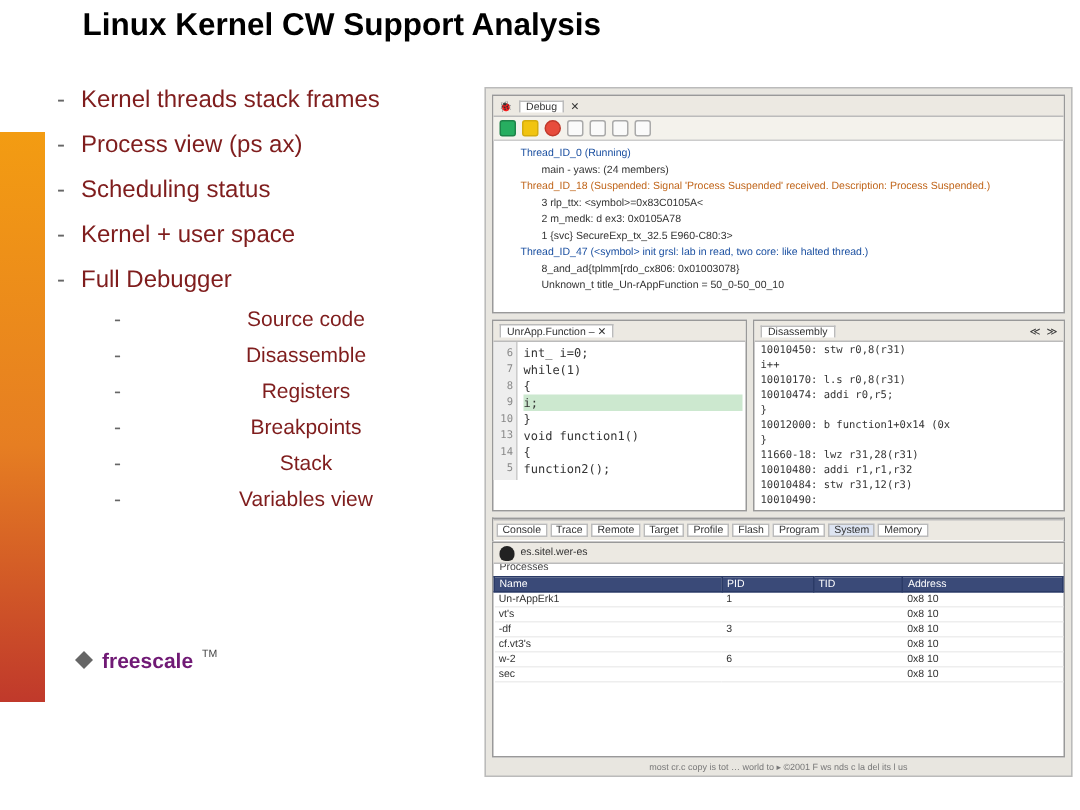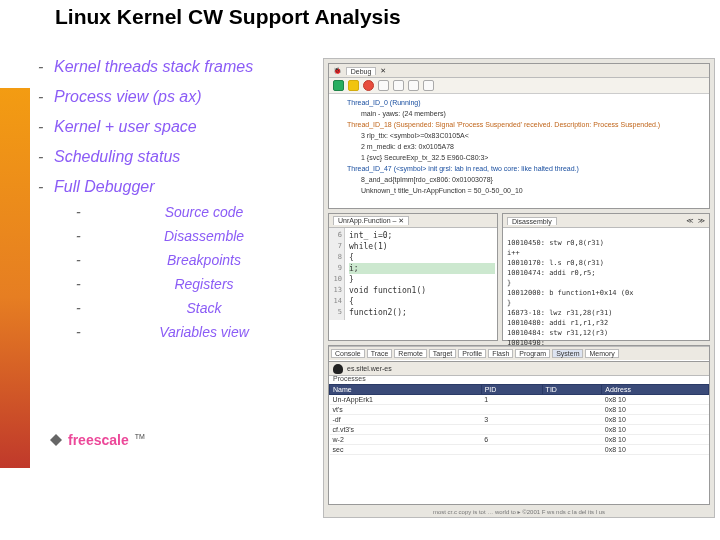--- a/index.html
+++ b/index.html
@@ -3,29 +3,29 @@
 <meta charset="utf-8">
 <style>
   * { margin:0; padding:0; box-sizing:border-box; }
   html,body { width:720px; height:540px; font-family:Arial,Helvetica,sans-serif; background:#fff; overflow:hidden; }
   .slide { position:relative; width:720px; height:468px; background:#fff; }
   .stripe { position:absolute; left:0; bottom:0; width:30px; height:380px;
             background:linear-gradient(to bottom,#f39c12 0%,#e67e22 55%,#c0392b 100%); }
   .title { position:absolute; left:55px; top:5px; font-size:21px; font-weight:bold; color:#000; }
   .body { position:absolute; left:38px; top:58px; width:280px; }
   .b1 { list-style:none; }
-  .b1 > li { position:relative; padding-left:16px; font-size:16px; color:#8b5cf6; margin:0 0 12px 0;font-style:italic; }
+  .b1 > li { position:relative; padding-left:16px; font-size:16px; color:#7f1d1d; margin:0 0 12px 0; }
   .b1 > li::before { content:"-"; position:absolute; left:0; top:0; color:#666; }
   .b2 { list-style:none; margin:8px 0 0 22px;text-align:center; }
   .b2 > li { position:relative; padding-left:14px; font-size:14px; margin:0 0 8px 0; }
   .b2 > li::before { content:"-"; position:absolute; left:0; top:0; color:#666; }
   .footer { position:absolute; left:50px; bottom:20px; display:flex; align-items:center; gap:6px; }
   .chip { width:12px; height:12px; background:#666;
           clip-path:polygon(50% 0,100% 50%,50% 100%,0 50%); }
-  .brand { font-size:14px; font-weight:bold; color:#ec4899;text-align:right; }
+  .brand { font-size:14px; font-weight:bold; color:#701a75;text-align:right; }
   .tm { font-size:7px; color:#444; position:relative; top:-4px; }
 
   
   .shot { position:absolute; right:5px; top:58px; width:392px; height:460px;
           background:#e8e6e0; border:1px solid #bbb; font-size:7px; color:#333; overflow:hidden; }
   .pane { position:absolute; background:#fff; border:1px solid #999; }
   .tabbar { height:14px; background:#ece9e2; display:flex; align-items:center; gap:4px; padding:0 4px; border-bottom:1px solid #bbb; }
   .tab { background:#fff; border:1px solid #bbb; border-bottom:none; padding:0 4px; font-size:7px; }
   .tbar { height:16px; background:#f4f2ec; border-bottom:1px solid #ccc; display:flex; align-items:center; gap:4px; padding:0 4px; }
   .ico { width:11px; height:11px; border:1px solid #aaa; border-radius:2px; background:#fafafa; }
@@ -33,21 +33,21 @@
   .ico.grn { background:#27ae60; border-color:#1e8449; }
   .ico.yel { background:#f1c40f; border-color:#d4ac0d; }
   .tree { padding:3px 4px; line-height:11px; font-size:7px; }
   .tree div { white-space:nowrap; overflow:hidden; text-overflow:clip; }
   .ind1 { padding-left:14px; } .ind2 { padding-left:28px; }
   .blue { color:#1a4fa0; } .orange { color:#c0651a; }
   .src { font-family:monospace; font-size:8px; line-height:11px; padding:2px 2px 2px 20px; position:relative; }
   .gut { position:absolute; left:0; top:0; bottom:0; width:16px; background:#eee; border-right:1px solid #ccc;
          font-size:7px; color:#888; text-align:right; padding:2px 2px 0 0; line-height:11px; }
   .hlg { background:#cce8cf; }
-  .dis { font-family:monospace; font-size:7px; line-height:10px; padding:10px 4px; }
+  .dis { font-family:monospace; font-size:7px; line-height:10px; padding:0 4px; }
   .tabsrow { height:14px; background:#ece9e2; display:flex; align-items:center; gap:2px; padding:0 2px; border-top:1px solid #bbb; font-size:7px; overflow:hidden; }
   .tabsrow span { background:#fff; border:1px solid #bbb; padding:0 3px; white-space:nowrap; }
   .systab { position:absolute; left:0; right:0; top:0; height:14px; background:#ece9e2; border-bottom:1px solid #bbb; display:flex; align-items:center; padding:0 4px; font-size:7px; }
   .tux { width:10px; height:10px; background:#222; border-radius:50% 50% 40% 40%; margin-right:4px; }
   .sysdesc { font-size:7px; color:#444; padding:2px 4px; }
   .tbl { width:100%; border-collapse:collapse; font-size:7px; }
   .tbl th { background:#3a4a78; color:#fff; text-align:left; padding:1px 3px; border:1px solid #2a3a66; font-weight:normal; }
   .tbl td { padding:1px 3px; border-bottom:1px solid #eee; }
   .copy { position:absolute; left:50%; transform:translateX(-50%); bottom:2px; font-size:6px; color:#777; }
 </style>
@@ -55,29 +55,29 @@
 <body>
 
 <div class="slide">
   <div class="stripe"></div>
   <div class="title">Linux Kernel CW Support Analysis</div>
 
   <div class="body">
     <ul class="b1">
       <li>Kernel threads stack frames</li>
       <li>Process view (ps ax)</li>
+      <li>Scheduling status</li>
       <li>Kernel + user space</li>
-      <li>Scheduling status</li>
       <li>
         <span>Full Debugger</span>
         <ul class="b2">
           <li>Source code</li>
           <li>Disassemble</li>
+          <li>Registers</li>
           <li>Breakpoints</li>
-          <li>Registers</li>
           <li>Stack</li>
           <li>Variables view</li>
         </ul>
       </li>
     </ul>
   </div>
 
   <div class="footer">
     <div class="chip"></div>
     <span class="brand">freescale</span>
@@ -149,21 +149,21 @@
         <span>≫</span>
       </div>
       <div class="dis">
         <div>10010450:   stw  r0,8(r31)</div>
         <div>            i++</div>
         <div>10010170:   l.s  r0,8(r31)</div>
         <div>10010474:   addi r0,r5;</div>
         <div>            }</div>
         <div>10012000:   b function1+0x14 (0x</div>
         <div>            }</div>
-        <div>16873-18:   lwz  r31,28(r31)</div>
+        <div>11660-18:   lwz  r31,28(r31)</div>
         <div>10010480:   addi r1,r1,r32</div>
         <div>10010484:   stw  r31,12(r3)</div>
         <div>10010490:</div>
       </div>
     </div>
 
     <div class="pane" style="left:4px; top:286px; right:4px; height:16px; border-bottom:none;">
       <div class="tabsrow">
         <span>Console</span>
         <span>Trace</span>

